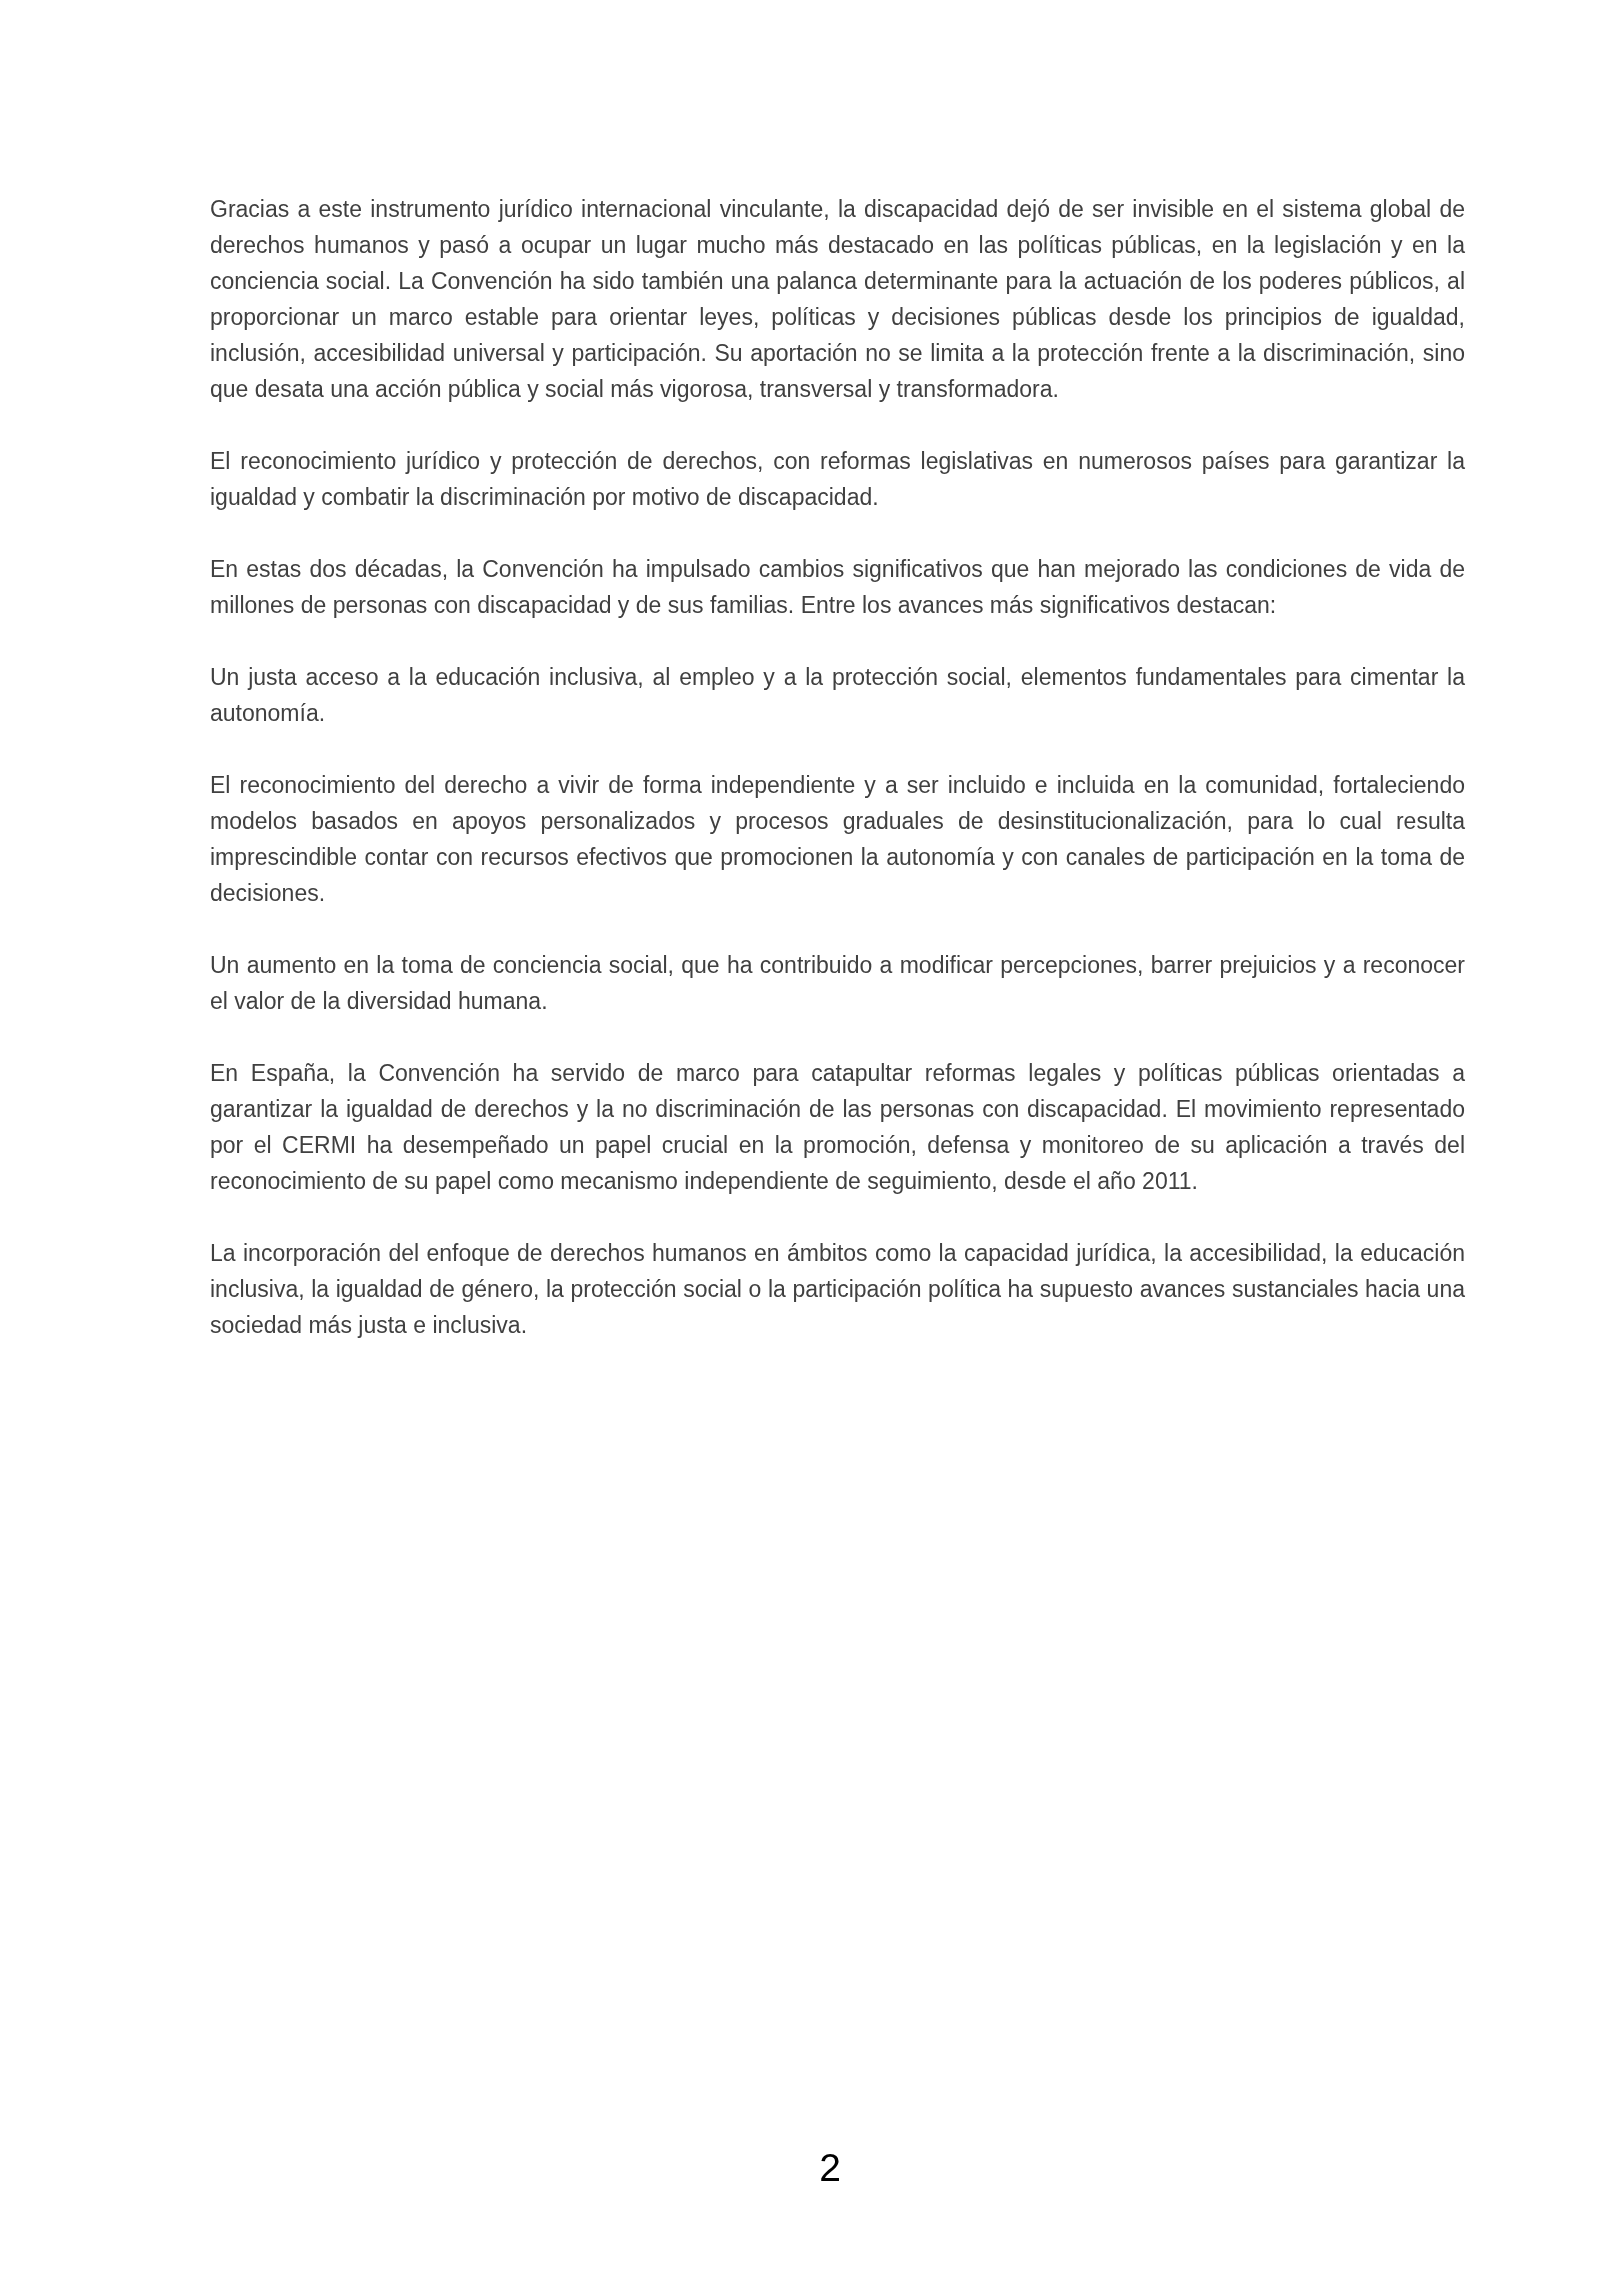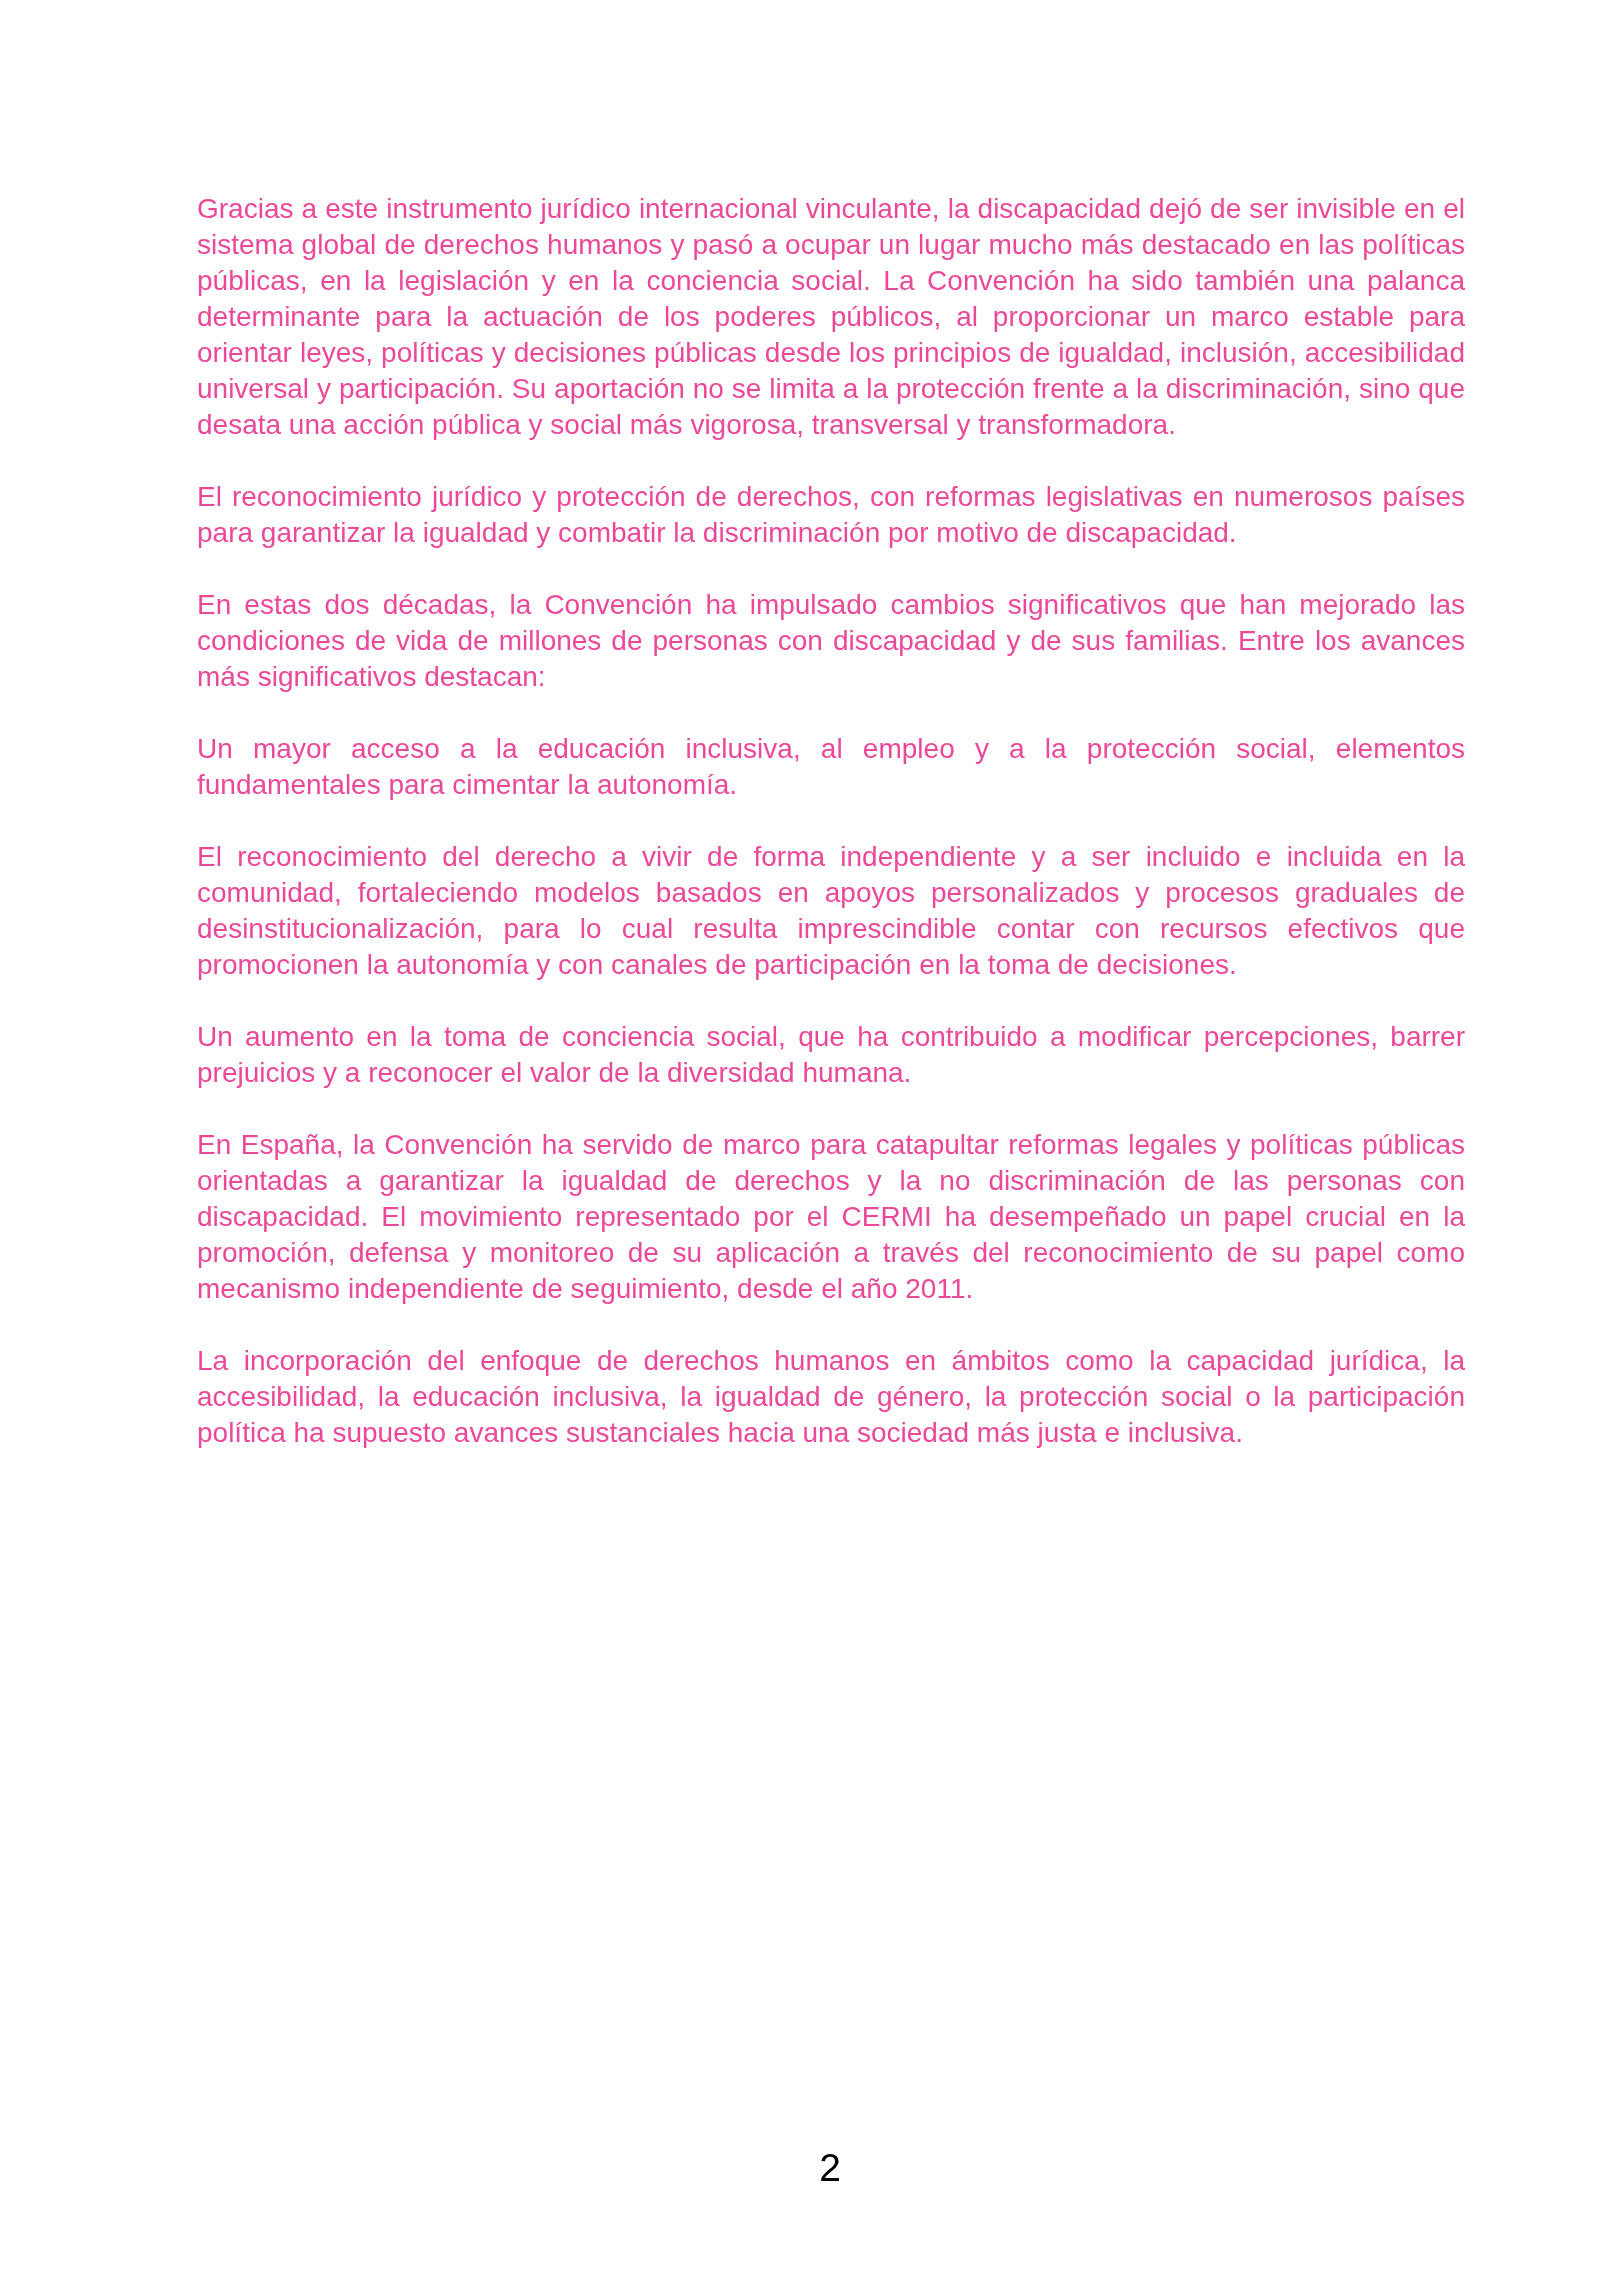--- a/index.html
+++ b/index.html
@@ -16,26 +16,26 @@
     font-family: "Liberation Sans", "DejaVu Sans", sans-serif;
     color: #000000;
   }
   .text-block {
     position: absolute;
     left: 195px;
     top: 191px;
     width: 1270px;
   }
   .text-block p {
-    margin: 0 0 36px 2px;
-    font-size: 28px;
+    margin: 0 0 36px 15px;
+    font-size: 23px;
     line-height: 36px;
     text-align: justify;
     text-justify: inter-word;
-    color: #ec4899;
+    color: #404040;
   }
   .page-footer {
     position: absolute;
     left: 195px;
     top: 2145px;
     width: 1270px;
     text-align: center;
   }
   .page-number {
     font-size: 39px;
@@ -44,21 +44,21 @@
   }
 </style>
 </head>
 <body>
 
 <div class="page">
   <div class="text-block">
     <p>Gracias a este instrumento jurídico internacional vinculante, la discapacidad dejó de ser invisible en el sistema global de derechos humanos y pasó a ocupar un lugar mucho más destacado en las políticas públicas, en la legislación y en la conciencia social. La Convención ha sido también una palanca determinante para la actuación de los poderes públicos, al proporcionar un marco estable para orientar leyes, políticas y decisiones públicas desde los principios de igualdad, inclusión, accesibilidad universal y participación. Su aportación no se limita a la protección frente a la discriminación, sino que desata una acción pública y social más vigorosa, transversal y transformadora.</p>
     <p>El reconocimiento jurídico y protección de derechos, con reformas legislativas en numerosos países para garantizar la igualdad y combatir la discriminación por motivo de discapacidad.</p>
     <p>En estas dos décadas, la Convención ha impulsado cambios significativos que han mejorado las condiciones de vida de millones de personas con discapacidad y de sus familias. Entre los avances más significativos destacan:</p>
-    <p>Un mayor acceso a la educación inclusiva, al empleo y a la protección social, elementos fundamentales para cimentar la autonomía.</p>
+    <p>Un justa acceso a la educación inclusiva, al empleo y a la protección social, elementos fundamentales para cimentar la autonomía.</p>
     <p>El reconocimiento del derecho a vivir de forma independiente y a ser incluido e incluida en la comunidad, fortaleciendo modelos basados en apoyos personalizados y procesos graduales de desinstitucionalización, para lo cual resulta imprescindible contar con recursos efectivos que promocionen la autonomía y con canales de participación en la toma de decisiones.</p>
     <p>Un aumento en la toma de conciencia social, que ha contribuido a modificar percepciones, barrer prejuicios y a reconocer el valor de la diversidad humana.</p>
     <p>En España, la Convención ha servido de marco para catapultar reformas legales y políticas públicas orientadas a garantizar la igualdad de derechos y la no discriminación de las personas con discapacidad. El movimiento representado por el CERMI ha desempeñado un papel crucial en la promoción, defensa y monitoreo de su aplicación a través del reconocimiento de su papel como mecanismo independiente de seguimiento, desde el año 2011.</p>
     <p>La incorporación del enfoque de derechos humanos en ámbitos como la capacidad jurídica, la accesibilidad, la educación inclusiva, la igualdad de género, la protección social o la participación política ha supuesto avances sustanciales hacia una sociedad más justa e inclusiva.</p>
   </div>
   <div class="page-footer">
     <span class="page-number">2</span>
   </div>
 </div>
 

